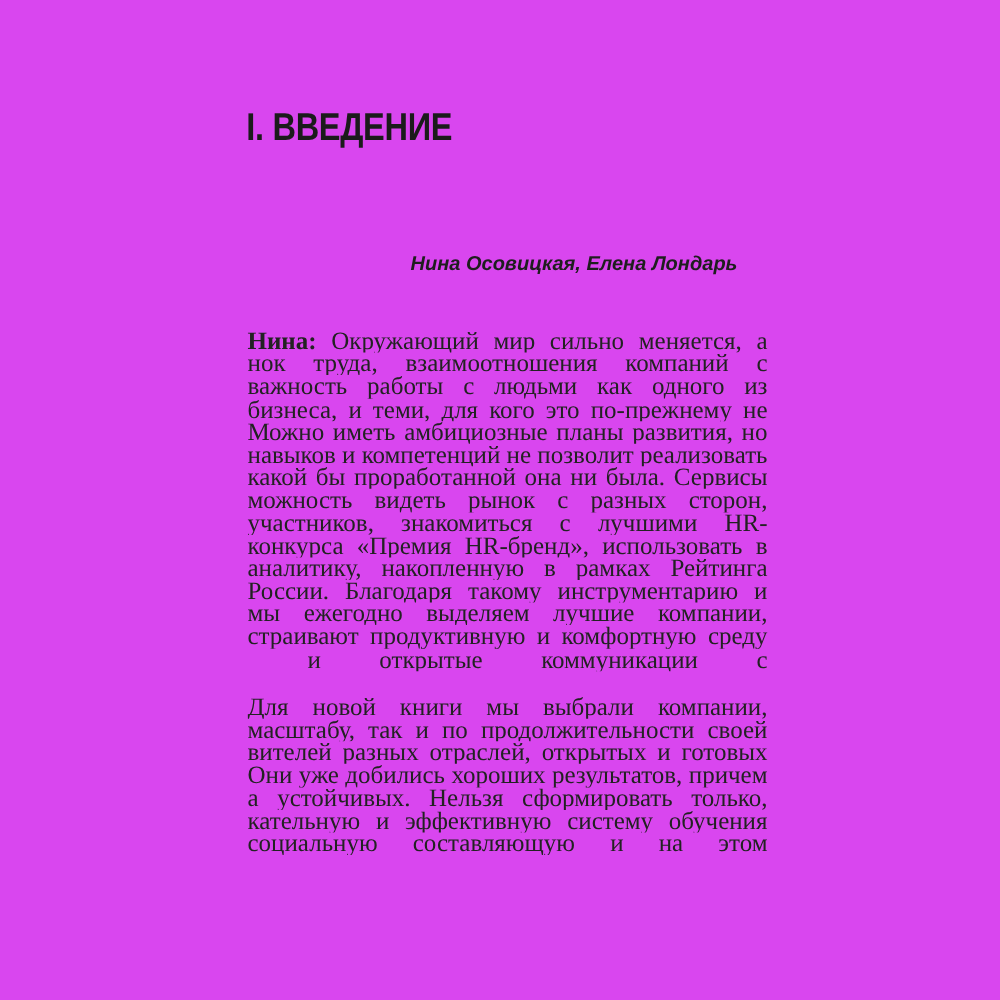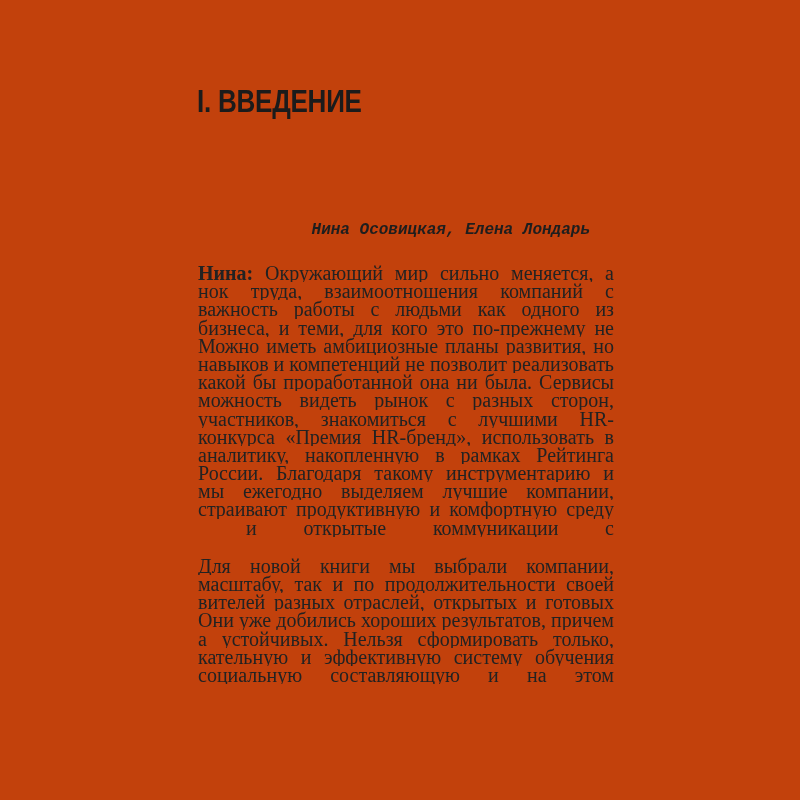--- a/index.html
+++ b/index.html
@@ -4,43 +4,43 @@
 <style>
   html, body { margin: 0; padding: 0; }
   body {
     width: 800px; height: 800px;
     background: #ffffff;
     font-family: "Liberation Serif", serif;
   }
   .page {
     position: relative;
     width: 800px; height: 800px;
-    background: #c2410c;
+    background: #d946ef;
     overflow: hidden;
   }
   .chapter-title {
     position: absolute;
     left: 197px; top: 86px;
     margin: 0;
     font-family: "Liberation Sans", sans-serif;
     font-weight: 700;
     font-size: 31px;
     line-height: 1;
     color: #1b1b1b;
     letter-spacing: -0.3px;
     transform: scaleX(0.84);
     transform-origin: left top;
     white-space: nowrap;
   }
   .byline {
     position: absolute;
-    left: 197px; top: 220px;
+    left: 197px; top: 202px;
     width: 393px;
     text-align: right;
-    font-family: Liberation Mono, monospace;
+    font-family: Liberation Sans, sans-serif;
     font-style: italic;
     font-weight: 700;
     font-size: 16px;
     line-height: 20px;
     color: #1e1e1e;
     white-space: nowrap;
   }
   .body-text {
     position: absolute;
     left: 198px; top: 264px;

